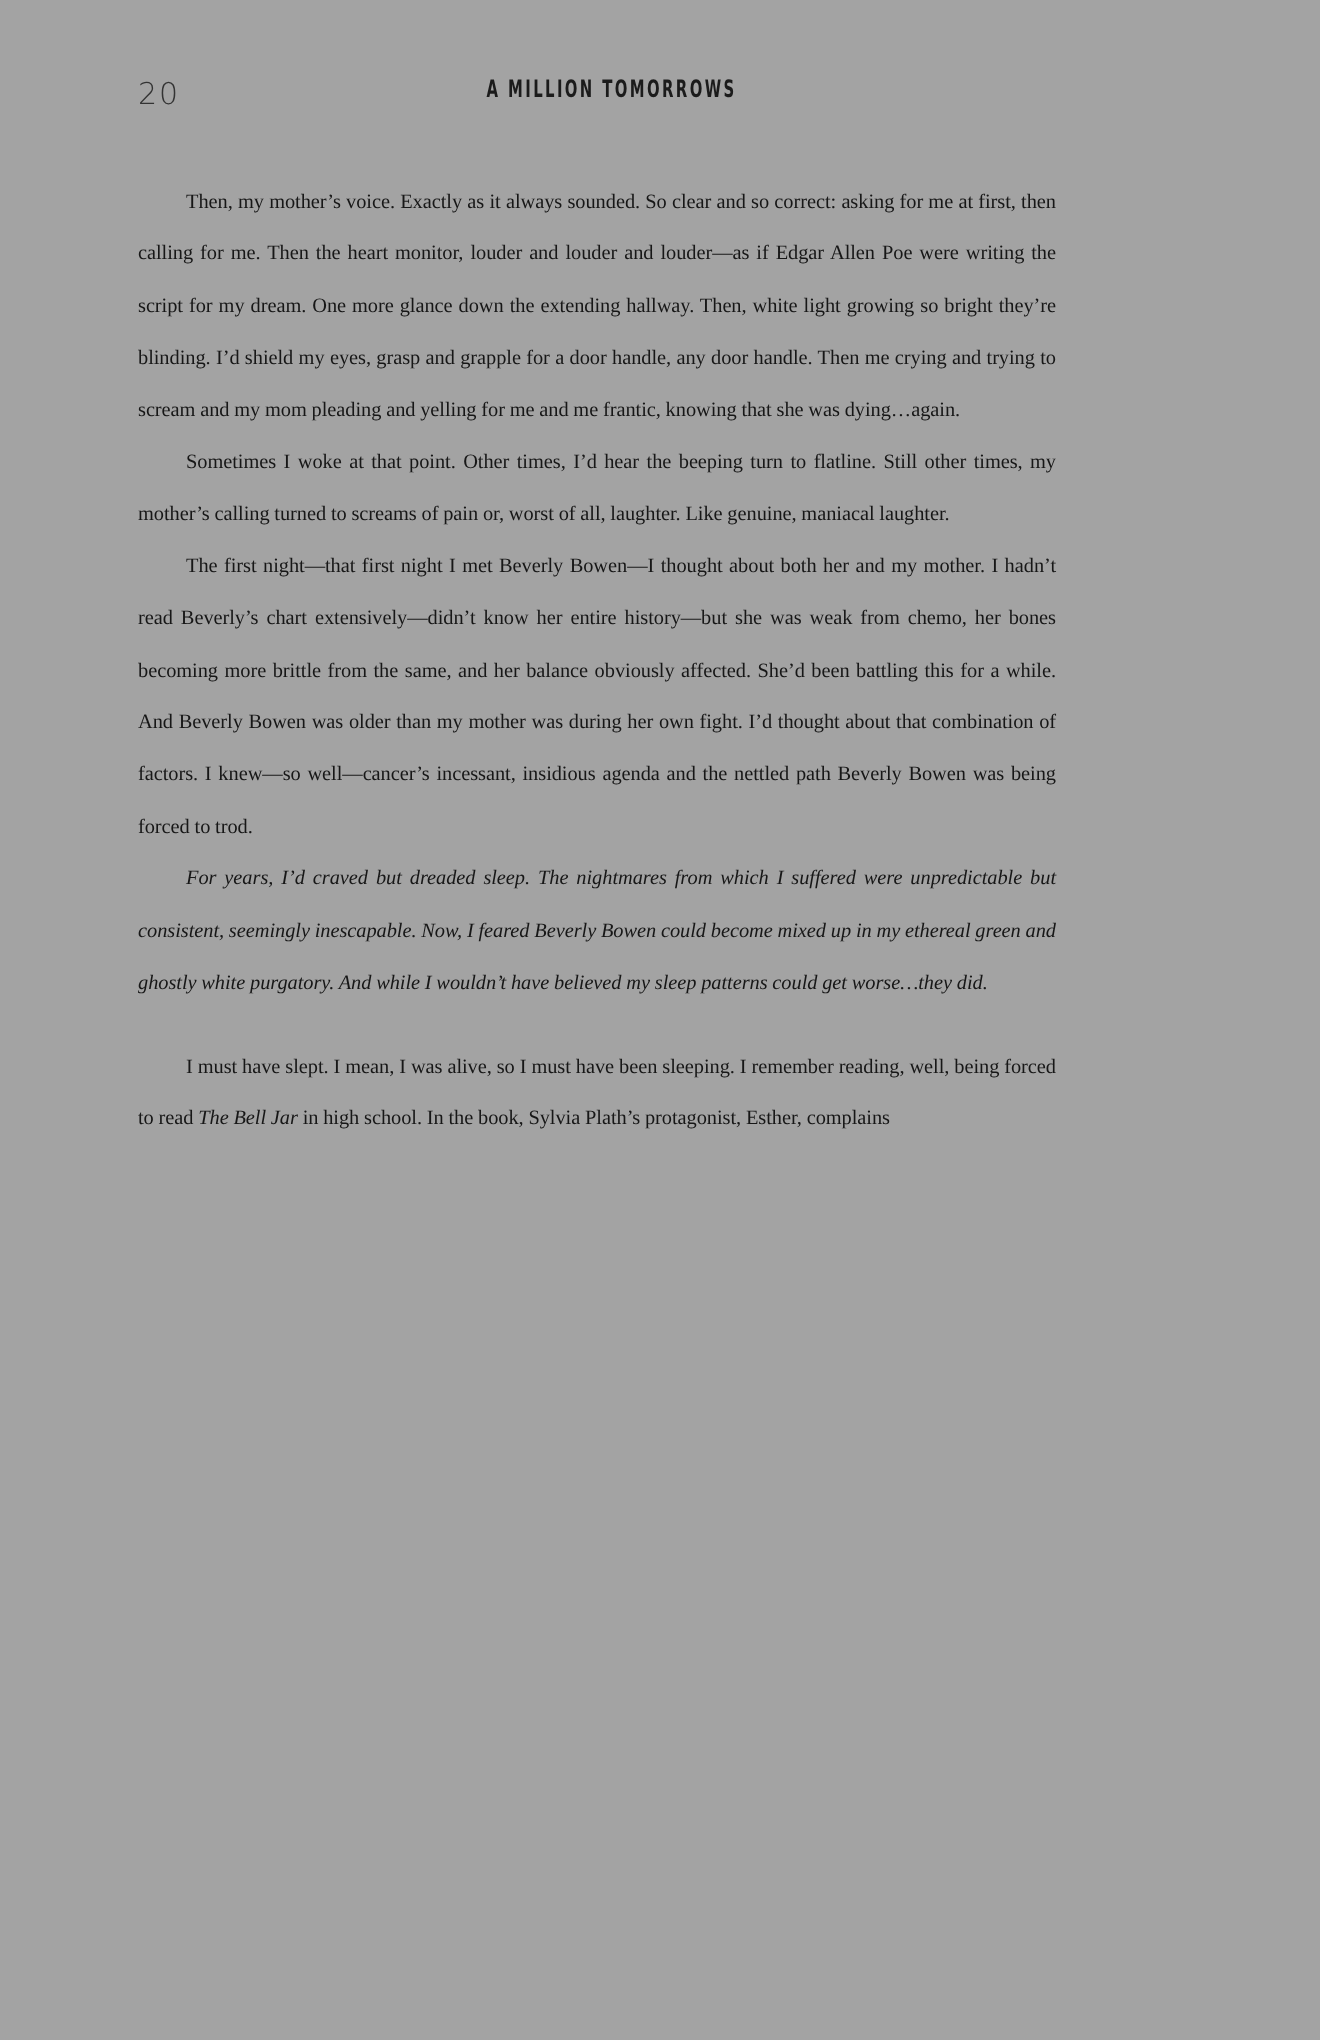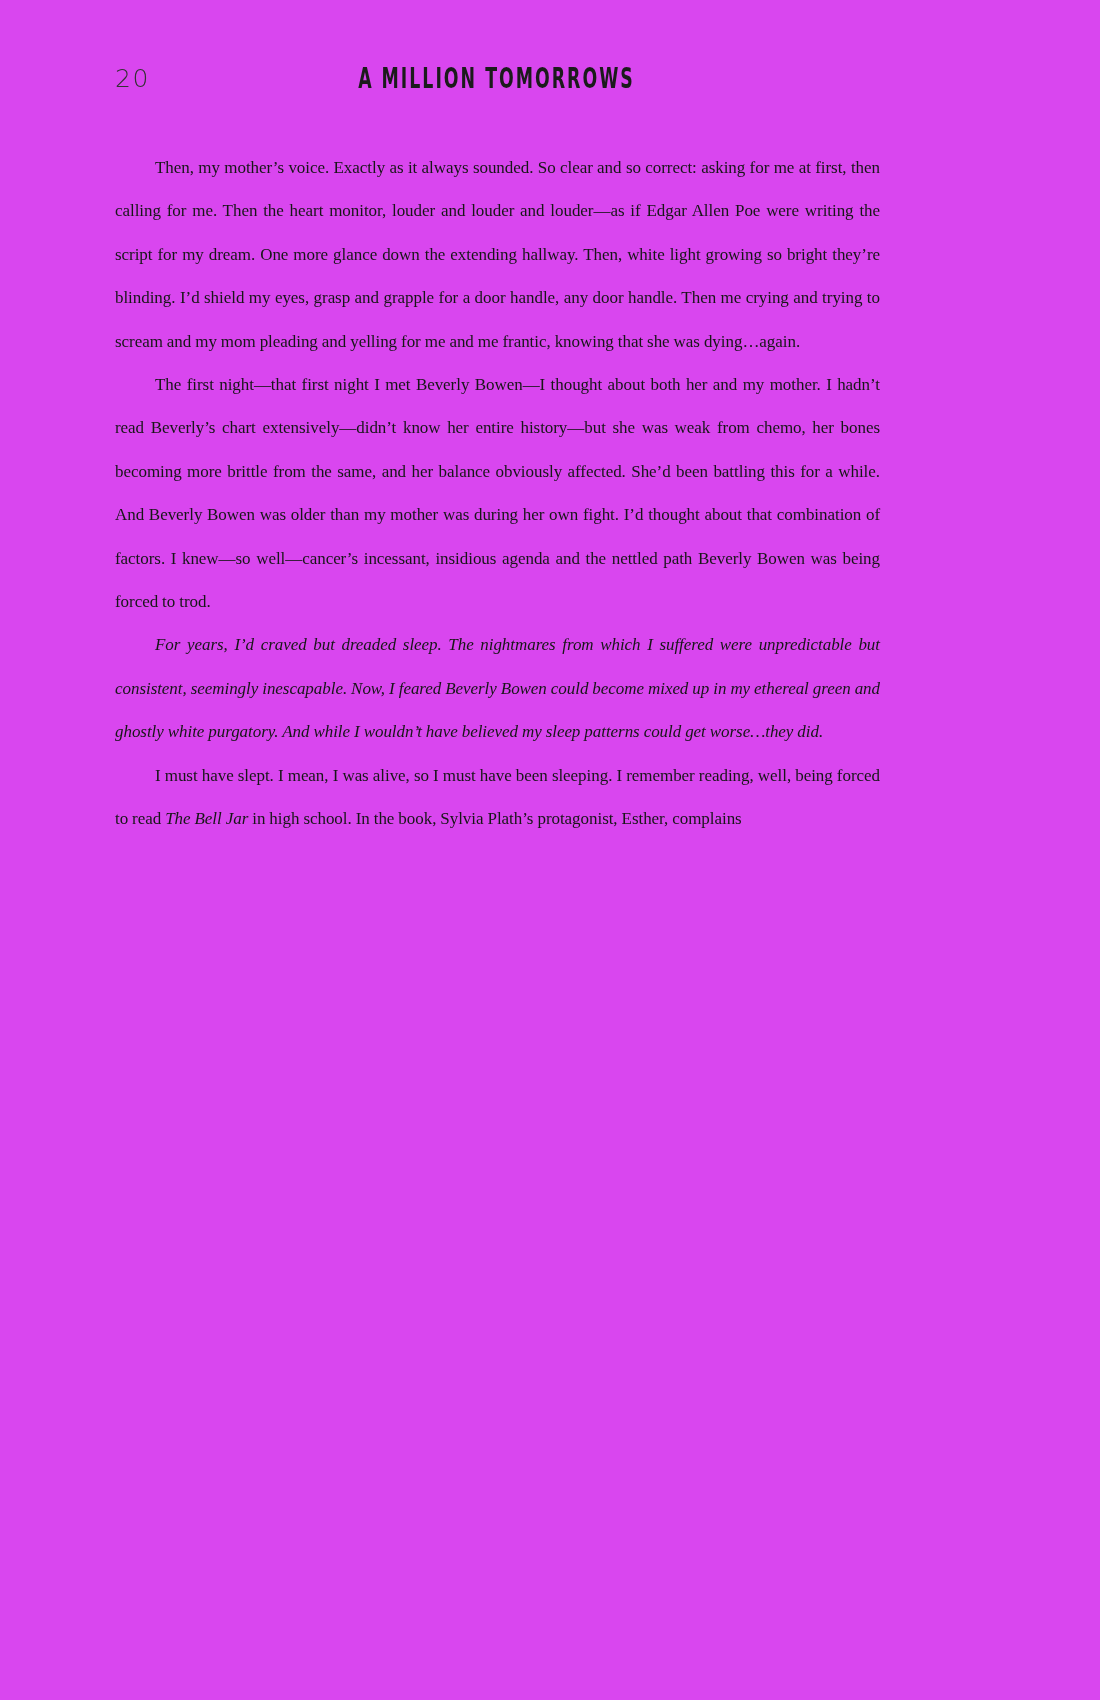--- a/index.html
+++ b/index.html
@@ -43,21 +43,21 @@
     color: #333333;
     line-height: 1;
   }
   .head-title {
     position: absolute;
     left: 50%;
     top: 0;
     transform: translateX(-43%);
     font-family: "DejaVu Sans", "Liberation Sans", sans-serif;
     font-weight: 700;
-    font-size: 28px;
+    font-size: 20px;
     letter-spacing: 3.2px;
     color: #1b1b1b;
     white-space: nowrap;
     transform-origin: left center;
     
   }
   .head-title span.ct {
     display: inline-block;
     transform: scaleX(0.62);
     transform-origin: left center;
@@ -86,27 +86,28 @@
   .para:last-child {
     text-align: justify;
   }
   .para i, .para em {
     font-style: italic;
   }
 </style>
 </head>
 <body>
 
-<div class="page" style="background: #d946ef; padding-left: 46px;">
+<div class="page" style="background: #a3a3a3; padding-left: 46px;">
 
   <div class="running-head">
     <div class="folio">20</div>
     <div class="head-title"><span class="ct">A MILLION TOMORROWS</span></div>
   </div>
 
   <div class="textblock">
     <p class="para" style="color: rgb(23, 23, 23);">Then, my mother’s voice. Exactly as it always sounded. So clear and so correct: asking for me at first, then calling for me. Then the heart monitor, louder and louder and louder—as if Edgar Allen Poe were writing the script for my dream. One more glance down the extending hallway. Then, white light growing so bright they’re blinding. I’d shield my eyes, grasp and grapple for a door handle, any door handle. Then me crying and trying to scream and my mom pleading and yelling for me and me frantic, knowing that she was dying…again.</p>
+    <p class="para" style="color: rgb(23, 23, 23);">Sometimes I woke at that point. Other times, I’d hear the beeping turn to flatline. Still other times, my mother’s calling turned to screams of pain or, worst of all, laughter. Like genuine, maniacal laughter.</p>
     <p class="para" style="color: rgb(23, 23, 23);">The first night—that first night I met Beverly Bowen—I thought about both her and my mother. I hadn’t read Beverly’s chart extensively—didn’t know her entire history—but she was weak from chemo, her bones becoming more brittle from the same, and her balance obviously affected. She’d been battling this for a while. And Beverly Bowen was older than my mother was during her own fight. I’d thought about that combination of factors. I knew—so well—cancer’s incessant, insidious agenda and the nettled path Beverly Bowen was being forced to trod.</p>
     <p class="para" style="color: rgb(23, 23, 23); font-style: italic;">For years, I’d craved but dreaded sleep. The nightmares from which I suffered were unpredictable but consistent, seemingly inescapable. Now, I feared Beverly Bowen could become mixed up in my ethereal green and ghostly white purgatory. And while I wouldn’t have believed my sleep patterns could get worse…they did.</p>
-    <p class="para" style="color: rgb(23, 23, 23);">I must have slept. I mean, I was alive, so I must have been sleeping. I remember reading, well, being forced to read <i>The Bell Jar</i> in high school. In the book, Sylvia Plath’s protagonist, Esther, complains</p>
+    <p class="para" style="color: rgb(23, 23, 23); margin-top: 26px;">I must have slept. I mean, I was alive, so I must have been sleeping. I remember reading, well, being forced to read <i>The Bell Jar</i> in high school. In the book, Sylvia Plath’s protagonist, Esther, complains</p>
   </div>
 
 </div>
 
 </body></html>

